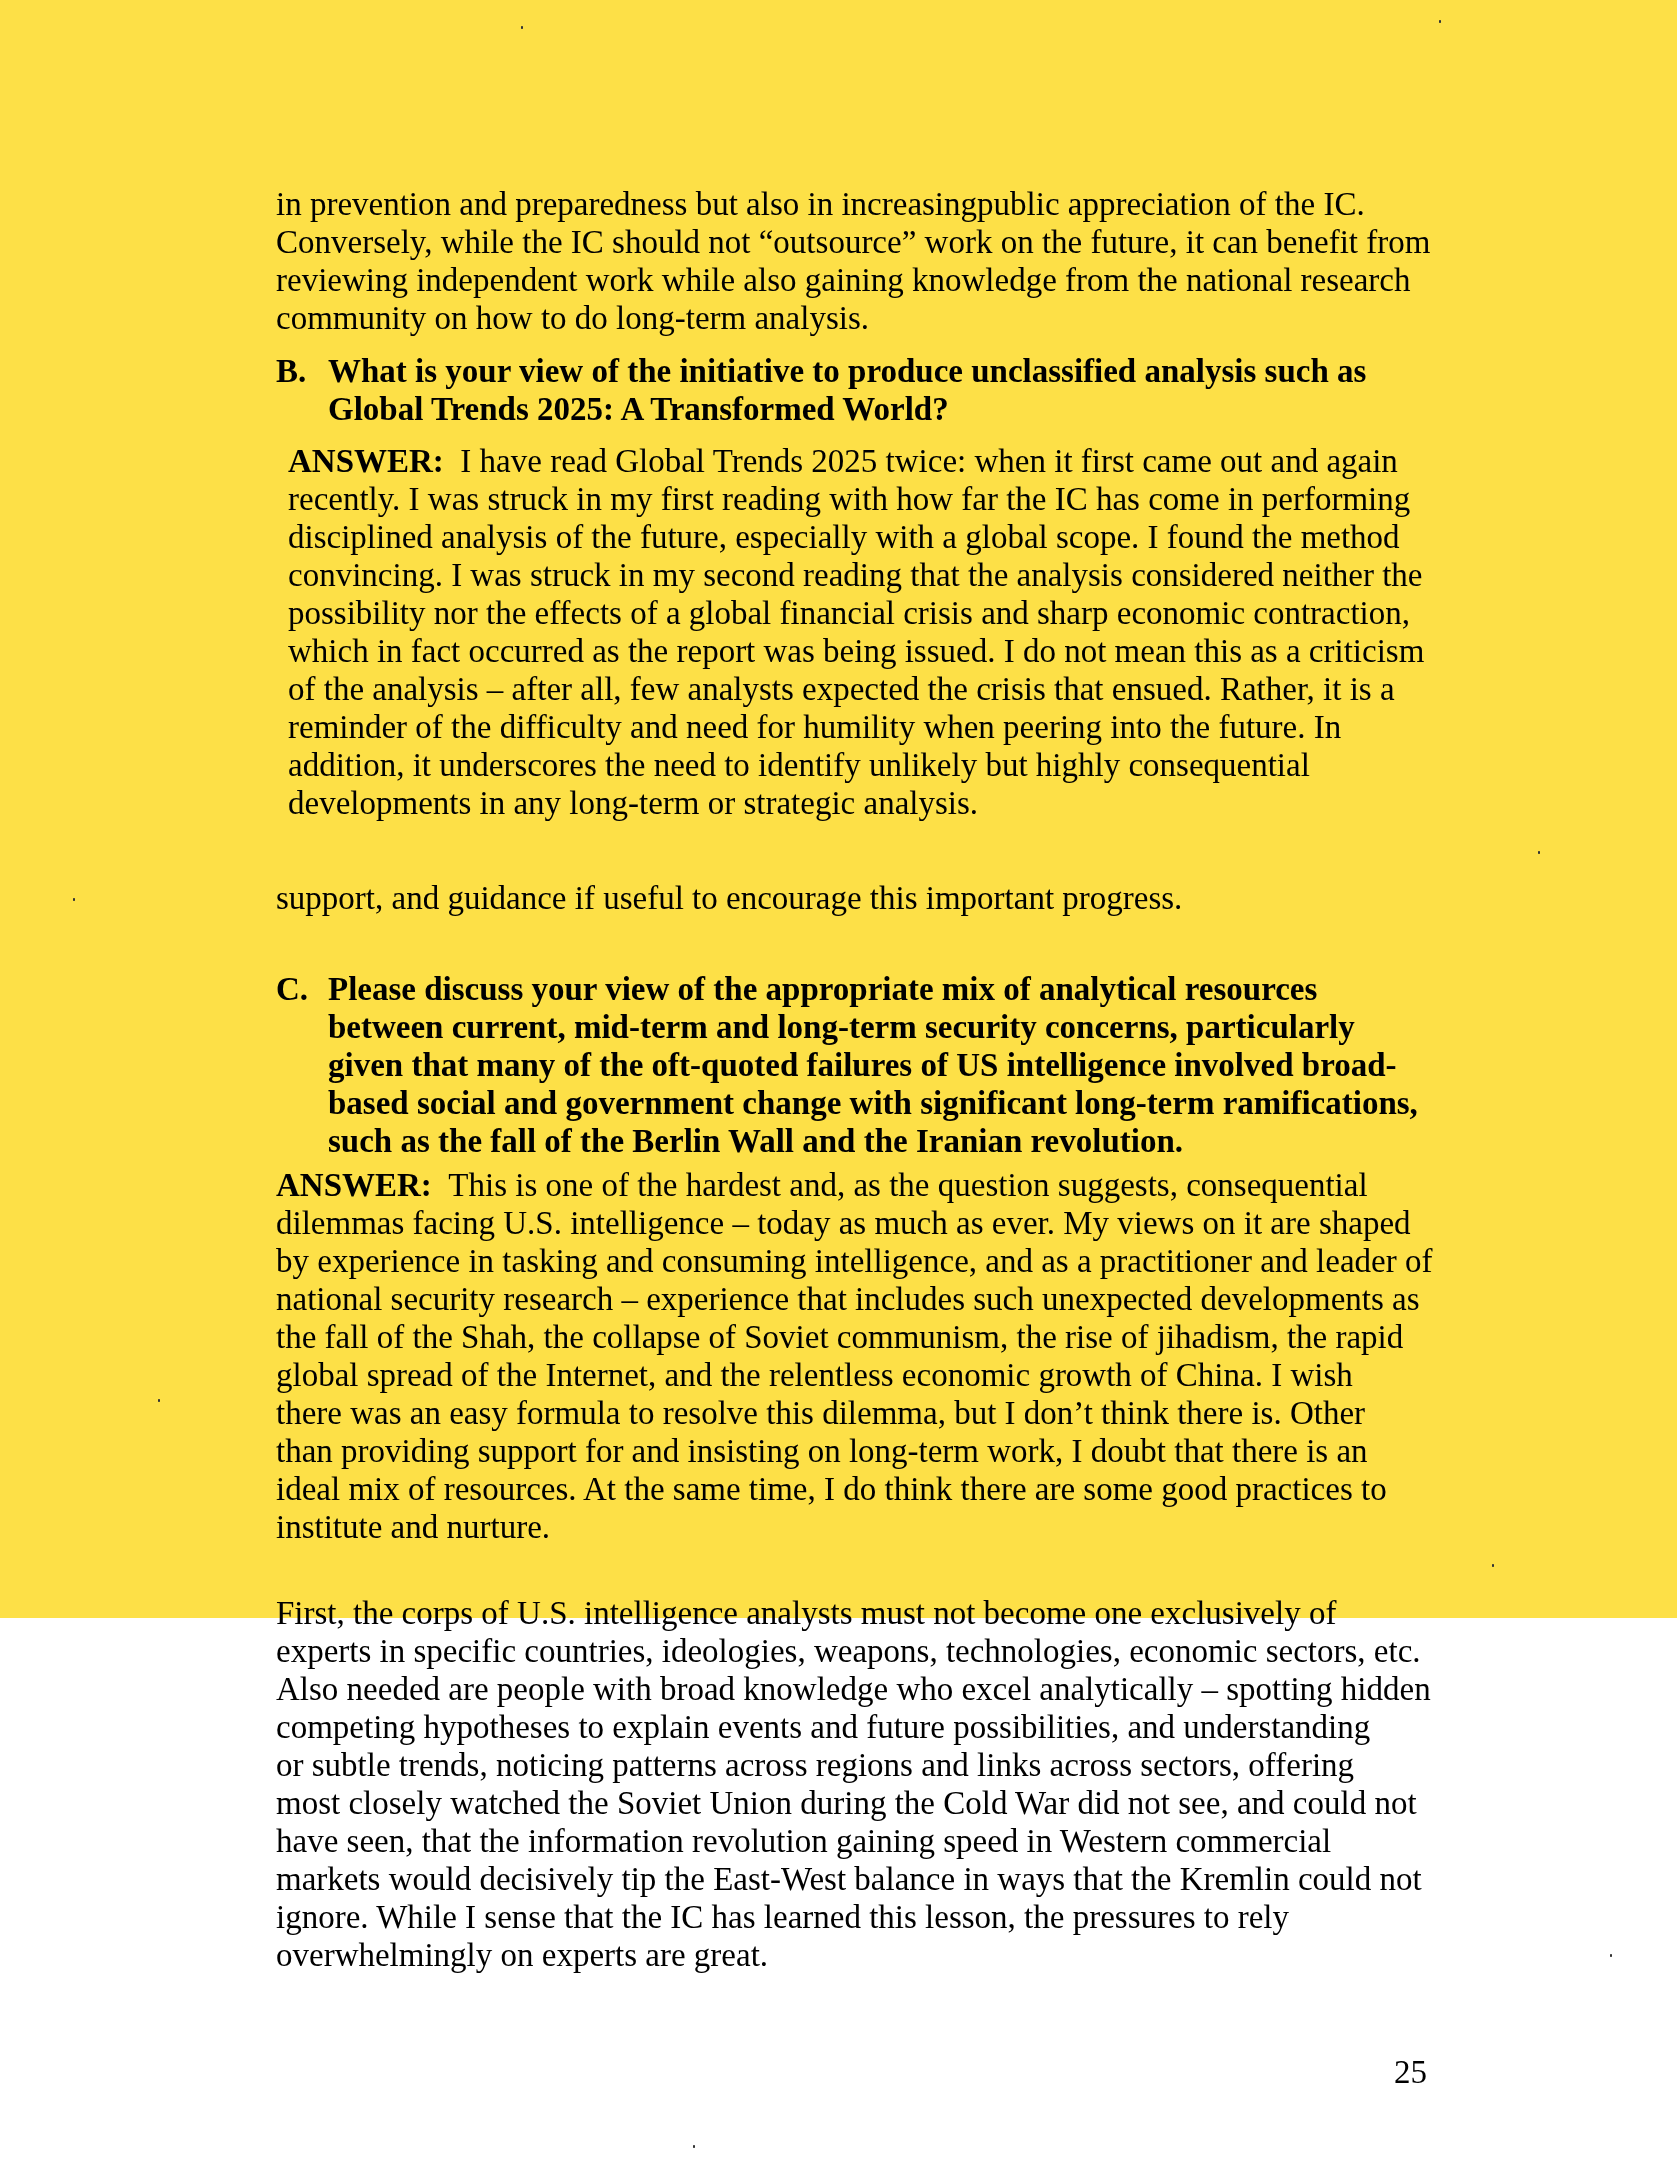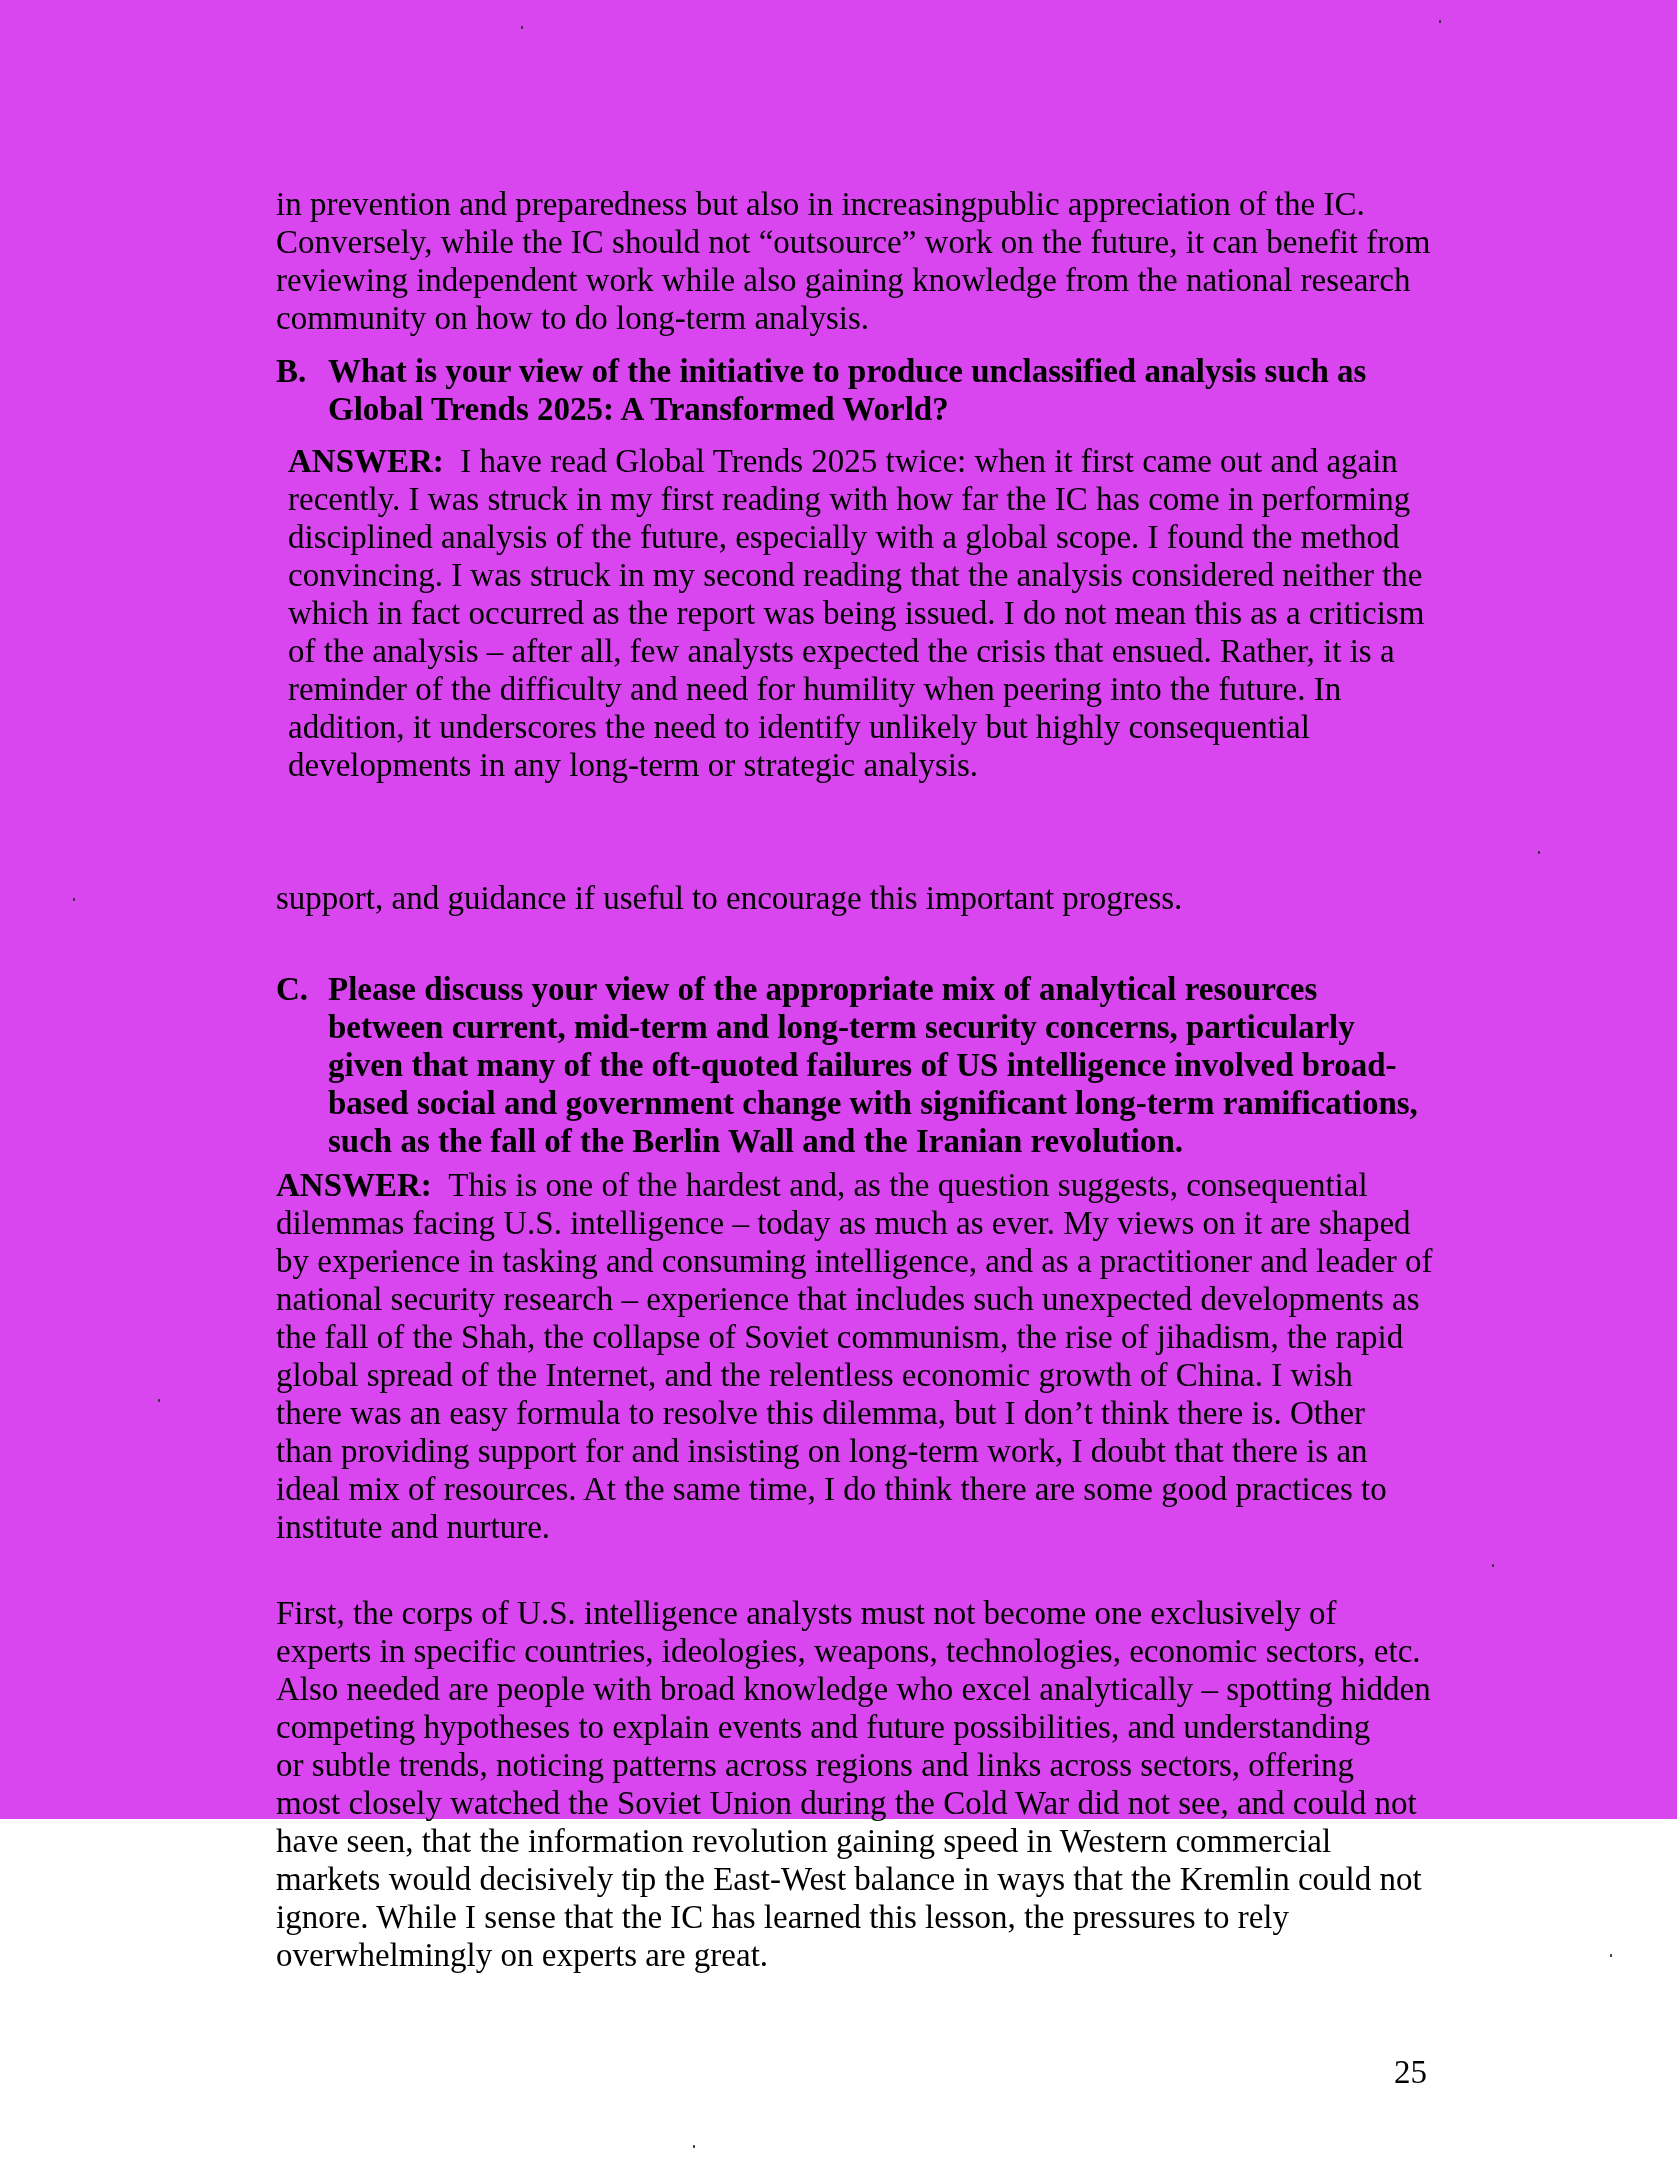--- a/index.html
+++ b/index.html
@@ -1,19 +1,19 @@
 <!DOCTYPE html>
 <html style="font-size:10.6px"><head>
 <meta charset="utf-8">
 <style>
   html, body { margin: 0; padding: 0; background: #ffffff; }
   body { width: 1678px; height: 2183px; position: relative; overflow: hidden; }
   .page {
-    position: absolute; left: 0; top: 0; width: 1678px; height: 1819px;
-    background: #d946ef; color: #000000;
+    position: absolute; left: 0; top: 0; width: 1678px; height: 1618px;
+    background: #fde047; color: #000000;
     font-family: "Liberation Serif", "DejaVu Serif", serif;
   }
   .block { position: absolute; left: 276px; width: 1162px; }
   .line {
     display: block; white-space: nowrap;
     font-size: 33px; line-height: 38px; height: 38px;
   }
   .bold { font-weight: bold; }
   .q-block { position: absolute; left: 276px; width: 1162px; }
   .q-line { display: block; white-space: nowrap; font-size: 33px; line-height: 38px; height: 38px; font-weight: bold; position: relative; padding-left: 52px; }
@@ -39,20 +39,21 @@
       <span>What is your view of the initiative to produce unclassified analysis such as</span>
     </span>
     <span class="q-line">Global Trends 2025: A Transformed World?</span>
   </div>
 
   <div class="block" style="top:442px;margin-left:12px;">
     <span class="line"><span class="bold">ANSWER:</span>&nbsp;&nbsp;<span>I have read Global Trends 2025 twice: when it first came out and again</span></span>
     <span class="line">recently.  I was struck in my first reading with how far the IC has come in performing</span>
     <span class="line">disciplined analysis of the future, especially with a global scope.  I found the method</span>
     <span class="line">convincing.  I was struck in my second reading that the analysis considered neither the</span>
+    <span class="line">possibility nor the effects of a global financial crisis and sharp economic contraction,</span>
     <span class="line">which in fact occurred as the report was being issued.  I do not mean this as a criticism</span>
     <span class="line">of the analysis – after all, few analysts expected the crisis that ensued.  Rather, it is a</span>
     <span class="line">reminder of the difficulty and need for humility when peering into the future.  In</span>
     <span class="line">addition, it underscores the need to identify unlikely but highly consequential</span>
     <span class="line">developments in any long-term or strategic analysis.</span>
   </div>
 
   <div class="block" style="top:879px;">
     <span class="line">support, and guidance if useful to encourage this important progress.</span>
   </div>

